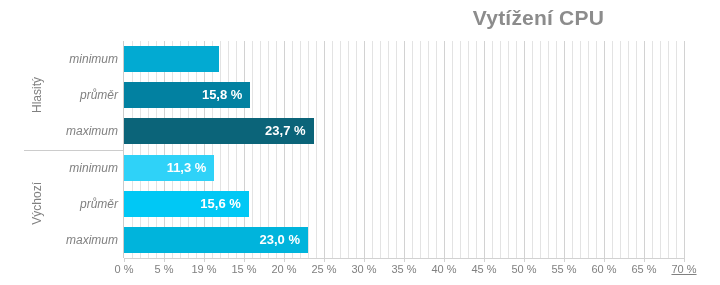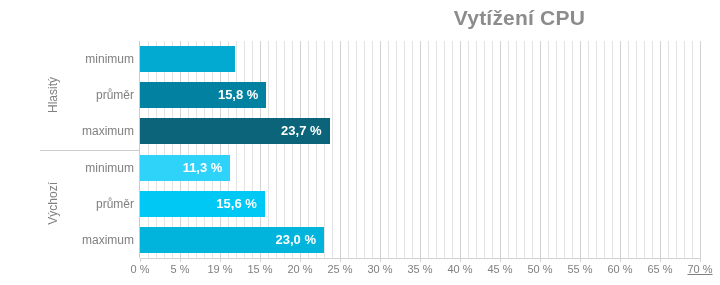--- a/index.html
+++ b/index.html
@@ -11,23 +11,24 @@
     width: 720px;
     height: 285px;
     font-family: "Liberation Sans", sans-serif;
     color: #808080;
     overflow: hidden;
     position: relative;
   }
 
   #chart-root {
     position: absolute;
-    left: 16px; top: 0;
+    left: 0; top: 0;
     width: 581px;
     height: 285px;
+    padding-left: 35px;
   }
 
   
   #chart-title {
     position: absolute;
     right: 12px;
     top: 6px;
     font-size: 21px;
     font-weight: bold;
     color: #8c8c8c;
@@ -106,20 +107,21 @@
     padding-right: 6px;
     box-sizing: border-box;
   }
   .sub-label {
     font-size: 12px;
     color: #808080;
     text-align: right;
     line-height: 36px;
     height: 36px;
     white-space: nowrap;
+    font-style: italic;
   }
 
   
   .bar-row {
     position: absolute;
     left: 0;
     height: 26px;
   }
   .bar {
     position: absolute;

